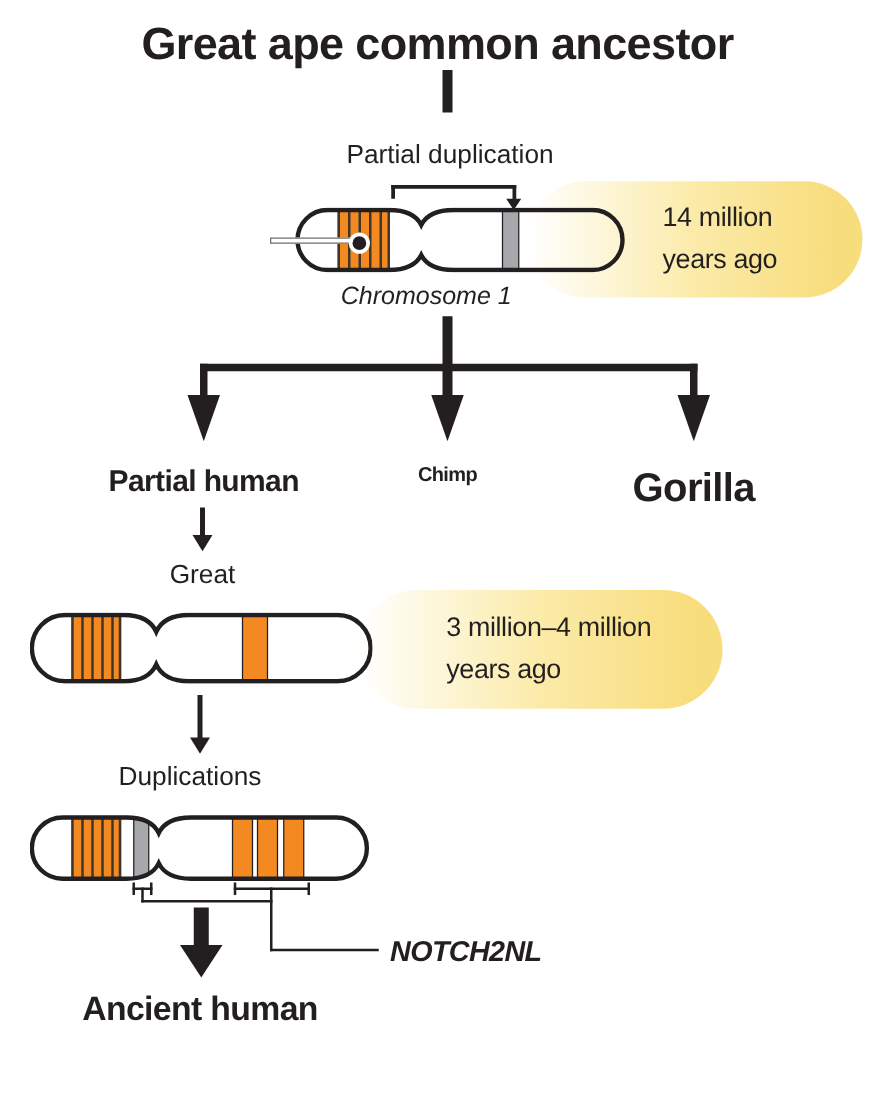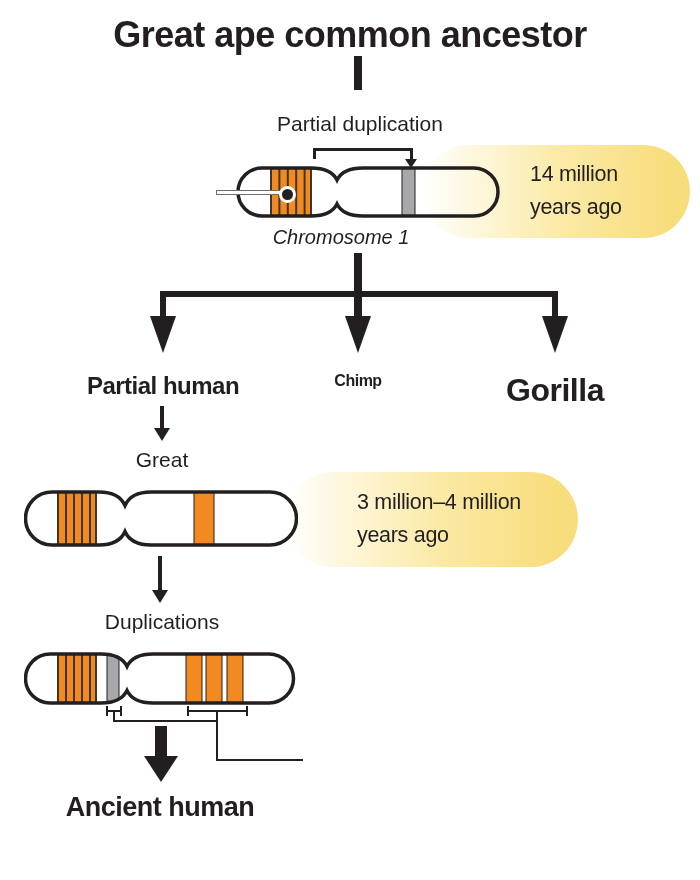--- a/index.html
+++ b/index.html
@@ -128,21 +128,21 @@
       <rect x="170" y="0" width="20" height="57" fill="#F28A21" stroke="#231F20" stroke-width="1"></rect>
     </g>
     <path d="M 28 2 L 75 2 Q 95 2 101 15.5 Q 107 2 127 2 L 246 2 A 26.5 26.5 0 0 1 246 55 L 127 55 Q 107 55 101 41.5 Q 95 55 75 55 L 28 55 A 26.5 26.5 0 0 1 28 2 Z" fill="none" stroke="#231F20" stroke-width="3.5"></path>
   </svg>
 
   <div>
     <div class="line" style="left:158px;top:556px;width:4px;height:36px;"></div>
     <div class="tri tri-down" style="left:152px;top:590px;border-left-width:8px;border-right-width:8px;border-top-width:13px;"></div>
   </div>
 
-  <div class="abs ctr" style="left:62px;top:610px;width:200px;font-size:21px;">Duplications</div>
+  <div class="abs ctr" style="left:52px;top:610px;width:200px;font-size:21px;">Duplications</div>
 
   <svg class="abs" style="left:24px;top:652px;" width="272" height="53" viewBox="0 0 272 53">
     <defs>
       <clipPath id="clip-c3">
         <path d="M 26 2 L 77 2 Q 97 2 103 14.5 Q 109 2 129 2 L 245 2 A 24.5 24.5 0 0 1 245 51 L 129 51 Q 109 51 103 38.5 Q 97 51 77 51 L 26 51 A 24.5 24.5 0 0 1 26 2 Z"></path>
       </clipPath>
     </defs>
     <g clip-path="url(#clip-c3)">
       <rect x="33" y="0" width="40" height="53" fill="#F28A21"></rect>
       <g stroke="#3E362C" stroke-width="2">
@@ -169,20 +169,21 @@
       <line x1="24" y1="9" x2="24" y2="19"></line>
       <line x1="24" y1="19" x2="127" y2="19"></line>
       <line x1="98" y1="9" x2="157" y2="9"></line>
       <line x1="98" y1="5" x2="98" y2="13"></line>
       <line x1="157" y1="5" x2="157" y2="13"></line>
       <line x1="127" y1="9" x2="127" y2="58"></line>
       <line x1="127" y1="58" x2="212" y2="58"></line>
     </g>
   </svg>
 
+  <div class="abs boldital" style="left:312px;top:748px;font-size:23px;">NOTCH2NL</div>
 
   <div>
     <div class="line" style="left:155px;top:726px;width:12px;height:34px;"></div>
     <div class="tri tri-down" style="left:144px;top:756px;border-left-width:17px;border-right-width:17px;border-top-width:26px;"></div>
   </div>
 
   <div class="abs ctr bold" style="left:40px;top:792px;width:240px;font-size:27px;">Ancient human</div>
 
 </div>
 

